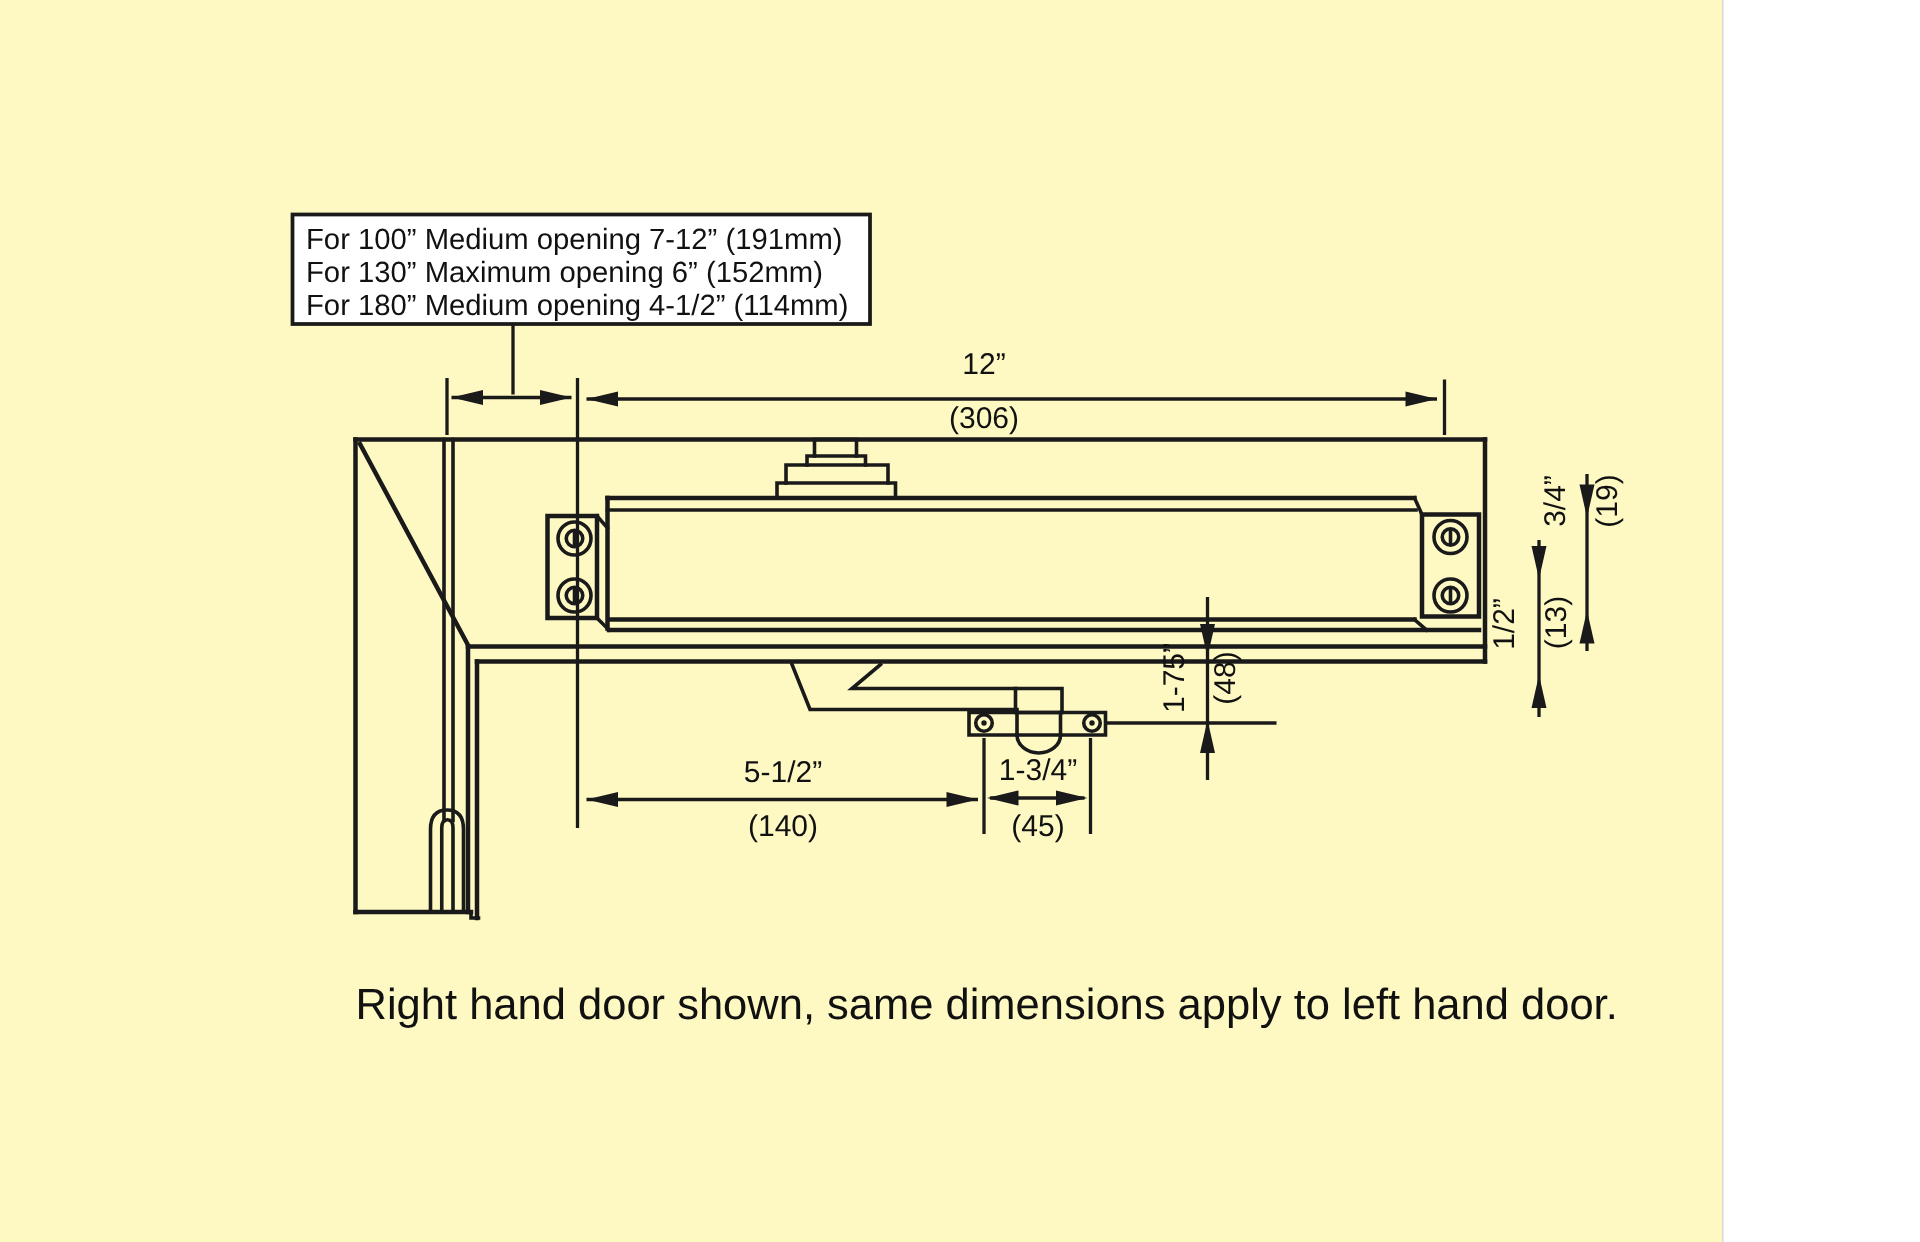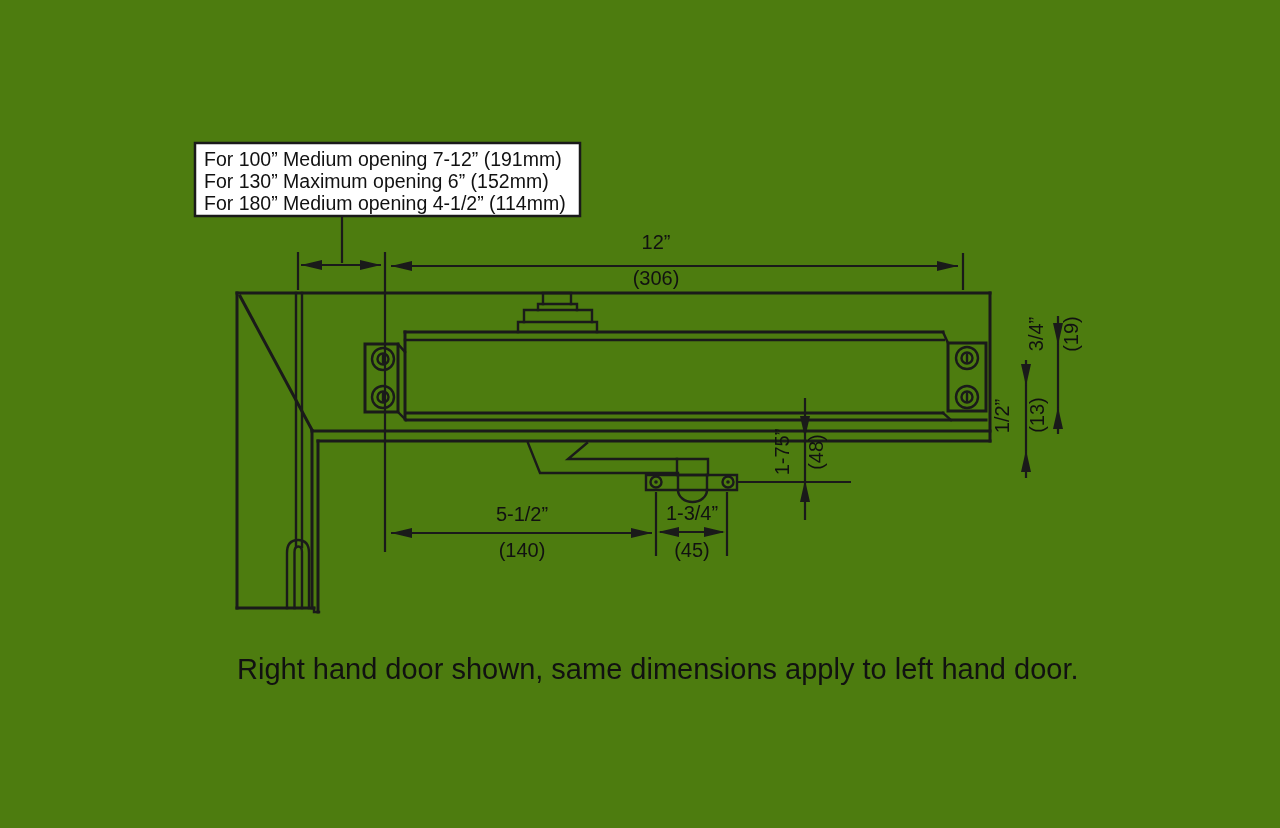--- a/index.html
+++ b/index.html
@@ -1,17 +1,17 @@
 <!DOCTYPE html>
 <html><head>
 <meta charset="utf-8">
 <style>
   html,body{margin:0;padding:0;background:#ffffff;}
   .stage{
-    position:relative;width:1280px;height:828px;background:#4d7c0f;
+    position:relative;width:1148px;height:828px;background:#fef9c3;
     font-family:"Liberation Sans", sans-serif;
     outline:1px solid #d8d8d8;
     overflow:hidden;
     text-decoration:underline;
   }
   svg{position:absolute;left:0;top:0;}
   .ln{stroke:#1a1a1a;fill:none;stroke-width:3;stroke-linecap:square;stroke-linejoin:miter;}
   .ln-thin{stroke:#1a1a1a;fill:none;stroke-width:2.4;stroke-linecap:square;}
   .dim{stroke:#1a1a1a;fill:none;stroke-width:2.2;stroke-linecap:butt;}
   .arr{fill:#1a1a1a;stroke:none;}

